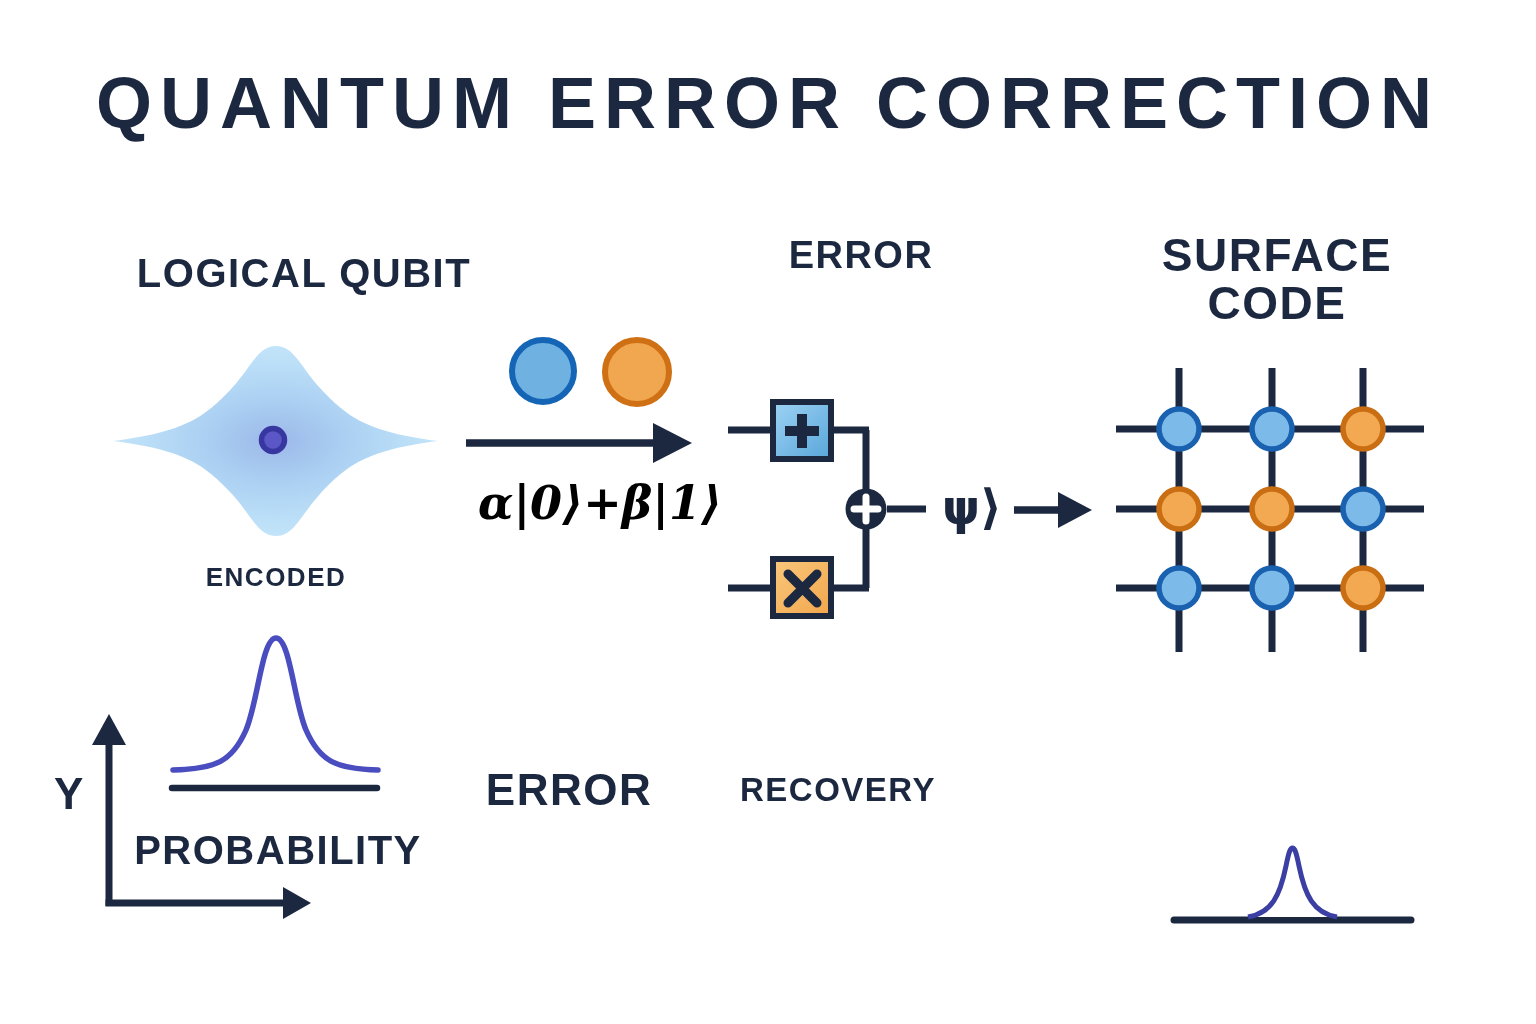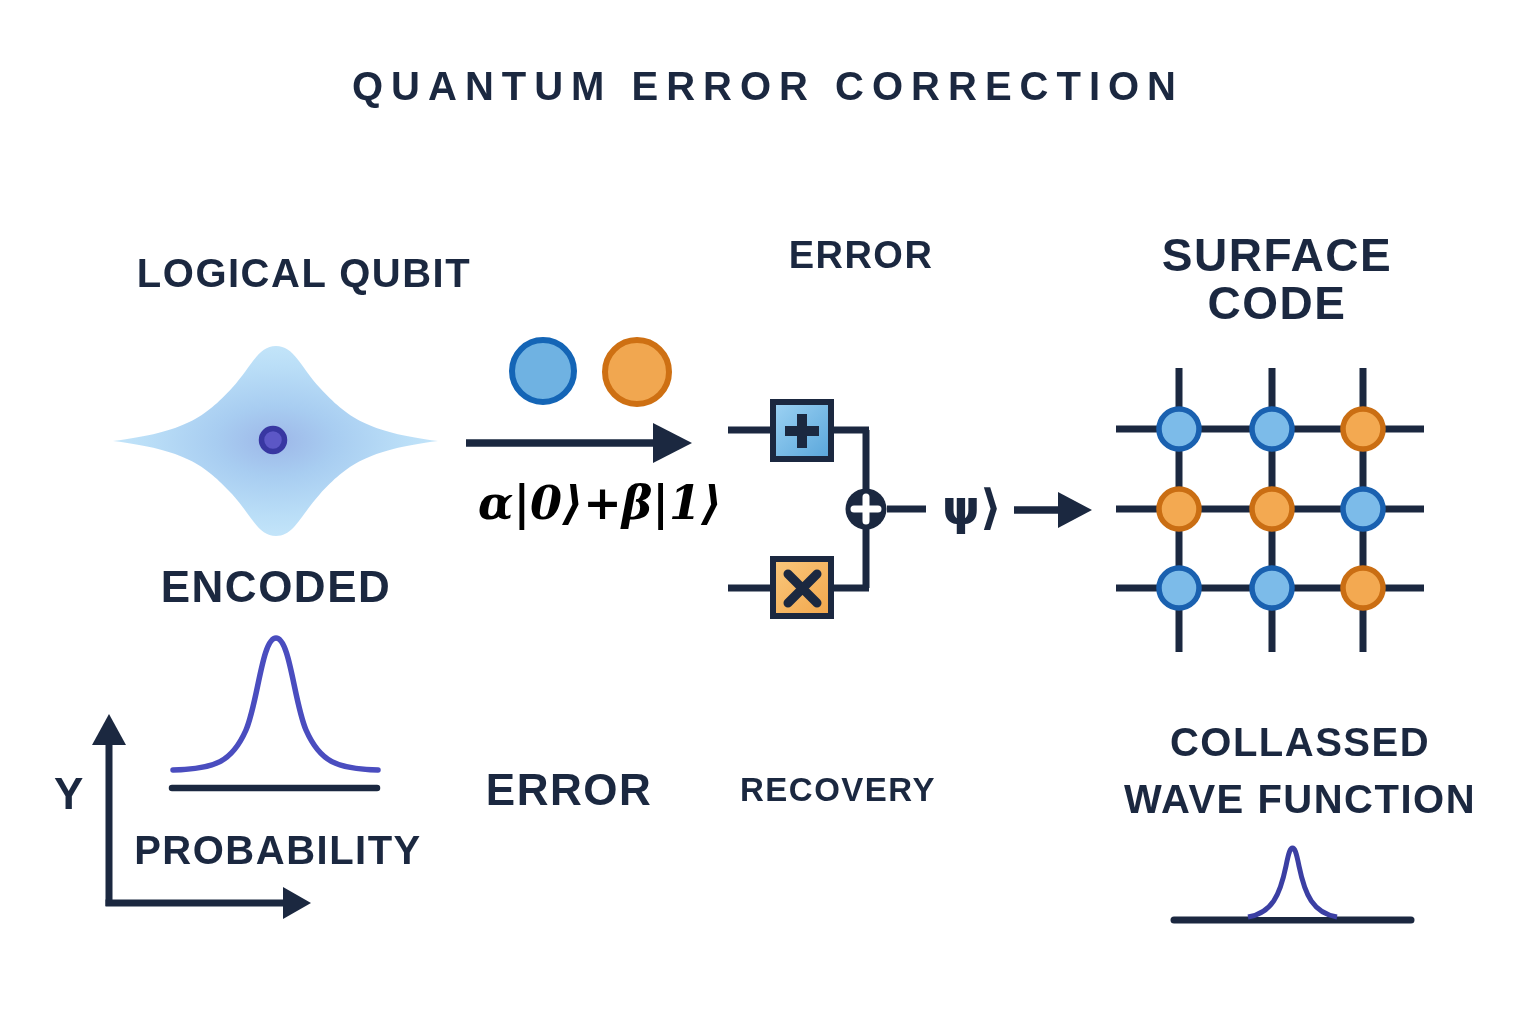--- a/index.html
+++ b/index.html
@@ -5,23 +5,23 @@
   html,body{margin:0;padding:0;background:#fff;}
   #canvas{
     position:relative;width:1536px;height:1024px;background:#ffffff;
     font-family:"Liberation Sans",sans-serif;overflow:hidden;
   }
   .lbl{
     position:absolute;color:#1b2840;font-weight:700;white-space:nowrap;
     letter-spacing:1.5px;line-height:1.1;
   }
   .center{transform:translateX(-50%);text-align:center;}
-  #title{top:64px;left:50%;font-size:40px;letter-spacing:8px;}
+  #title{top:64px;left:50%;font-size:72px;letter-spacing:8px;}
   #logical-qubit-label{top:251px;left:276px;font-size:40px;margin-left:28px;}
-  #encoded-caption{top:563px;left:276px;font-size:44px;}
+  #encoded-caption{top:563px;left:276px;font-size:26px;}
   #y-axis-label{top:770px;left:54px;font-size:44px;}
   #probability-label{top:828px;left:278px;font-size:40px;}
   #error-detection-label{top:231px;left:861px;font-size:38px;line-height:48px;}
   #surface-code-label{top:231px;left:1277px;font-size:46px;line-height:48px;}
   #formula{
     top:478px;left:600px;font-size:46px;font-weight:600;color:#000000;
     font-family:"DejaVu Serif",serif;font-style:italic;letter-spacing:0;
   }
   #psi-label{top:481px;left:972px;font-size:48px;font-weight:600;
     font-family:"DejaVu Sans",sans-serif;letter-spacing:0;}
@@ -144,24 +144,20 @@
         <circle cx="1363" cy="509" r="20" fill="#7cbbe9" stroke="#1a61b0" stroke-width="5.5"></circle>
         <circle cx="1179" cy="588" r="20" fill="#7cbbe9" stroke="#1a61b0" stroke-width="5.5"></circle>
         <circle cx="1272" cy="588" r="20" fill="#7cbbe9" stroke="#1a61b0" stroke-width="5.5"></circle>
         <circle cx="1363" cy="588" r="20" fill="#f3a951" stroke="#ca6e13" stroke-width="5.5"></circle>
       </g>
   </svg>
 
   <div id="error-footer" class="lbl center">ERROR</div>
   <div id="recovery-footer" class="lbl center">RECOVERY</div>
 
-  <div id="collapsed-label" class="lbl center">
-    <div>COLLASSED</div>
-    <div>WAVE FUNCTION</div>
-  </div>
 
   <svg style="left:1160px;top:835px" width="270" height="100" viewBox="1160 835 270 100">
     <line x1="1174" y1="920" x2="1411" y2="920" stroke="#1b2840" stroke-width="7" stroke-linecap="round"></line>
     <path fill="#ffffff" stroke="#3b3fa3" stroke-width="5" d="M 1248 917
          C 1272 913, 1280 895, 1286 866
          C 1289 851, 1290.5 848, 1292.5 848
          C 1294.5 848, 1296 851, 1299 866
          C 1305 895, 1313 913, 1337 917"></path>
   </svg>
 

